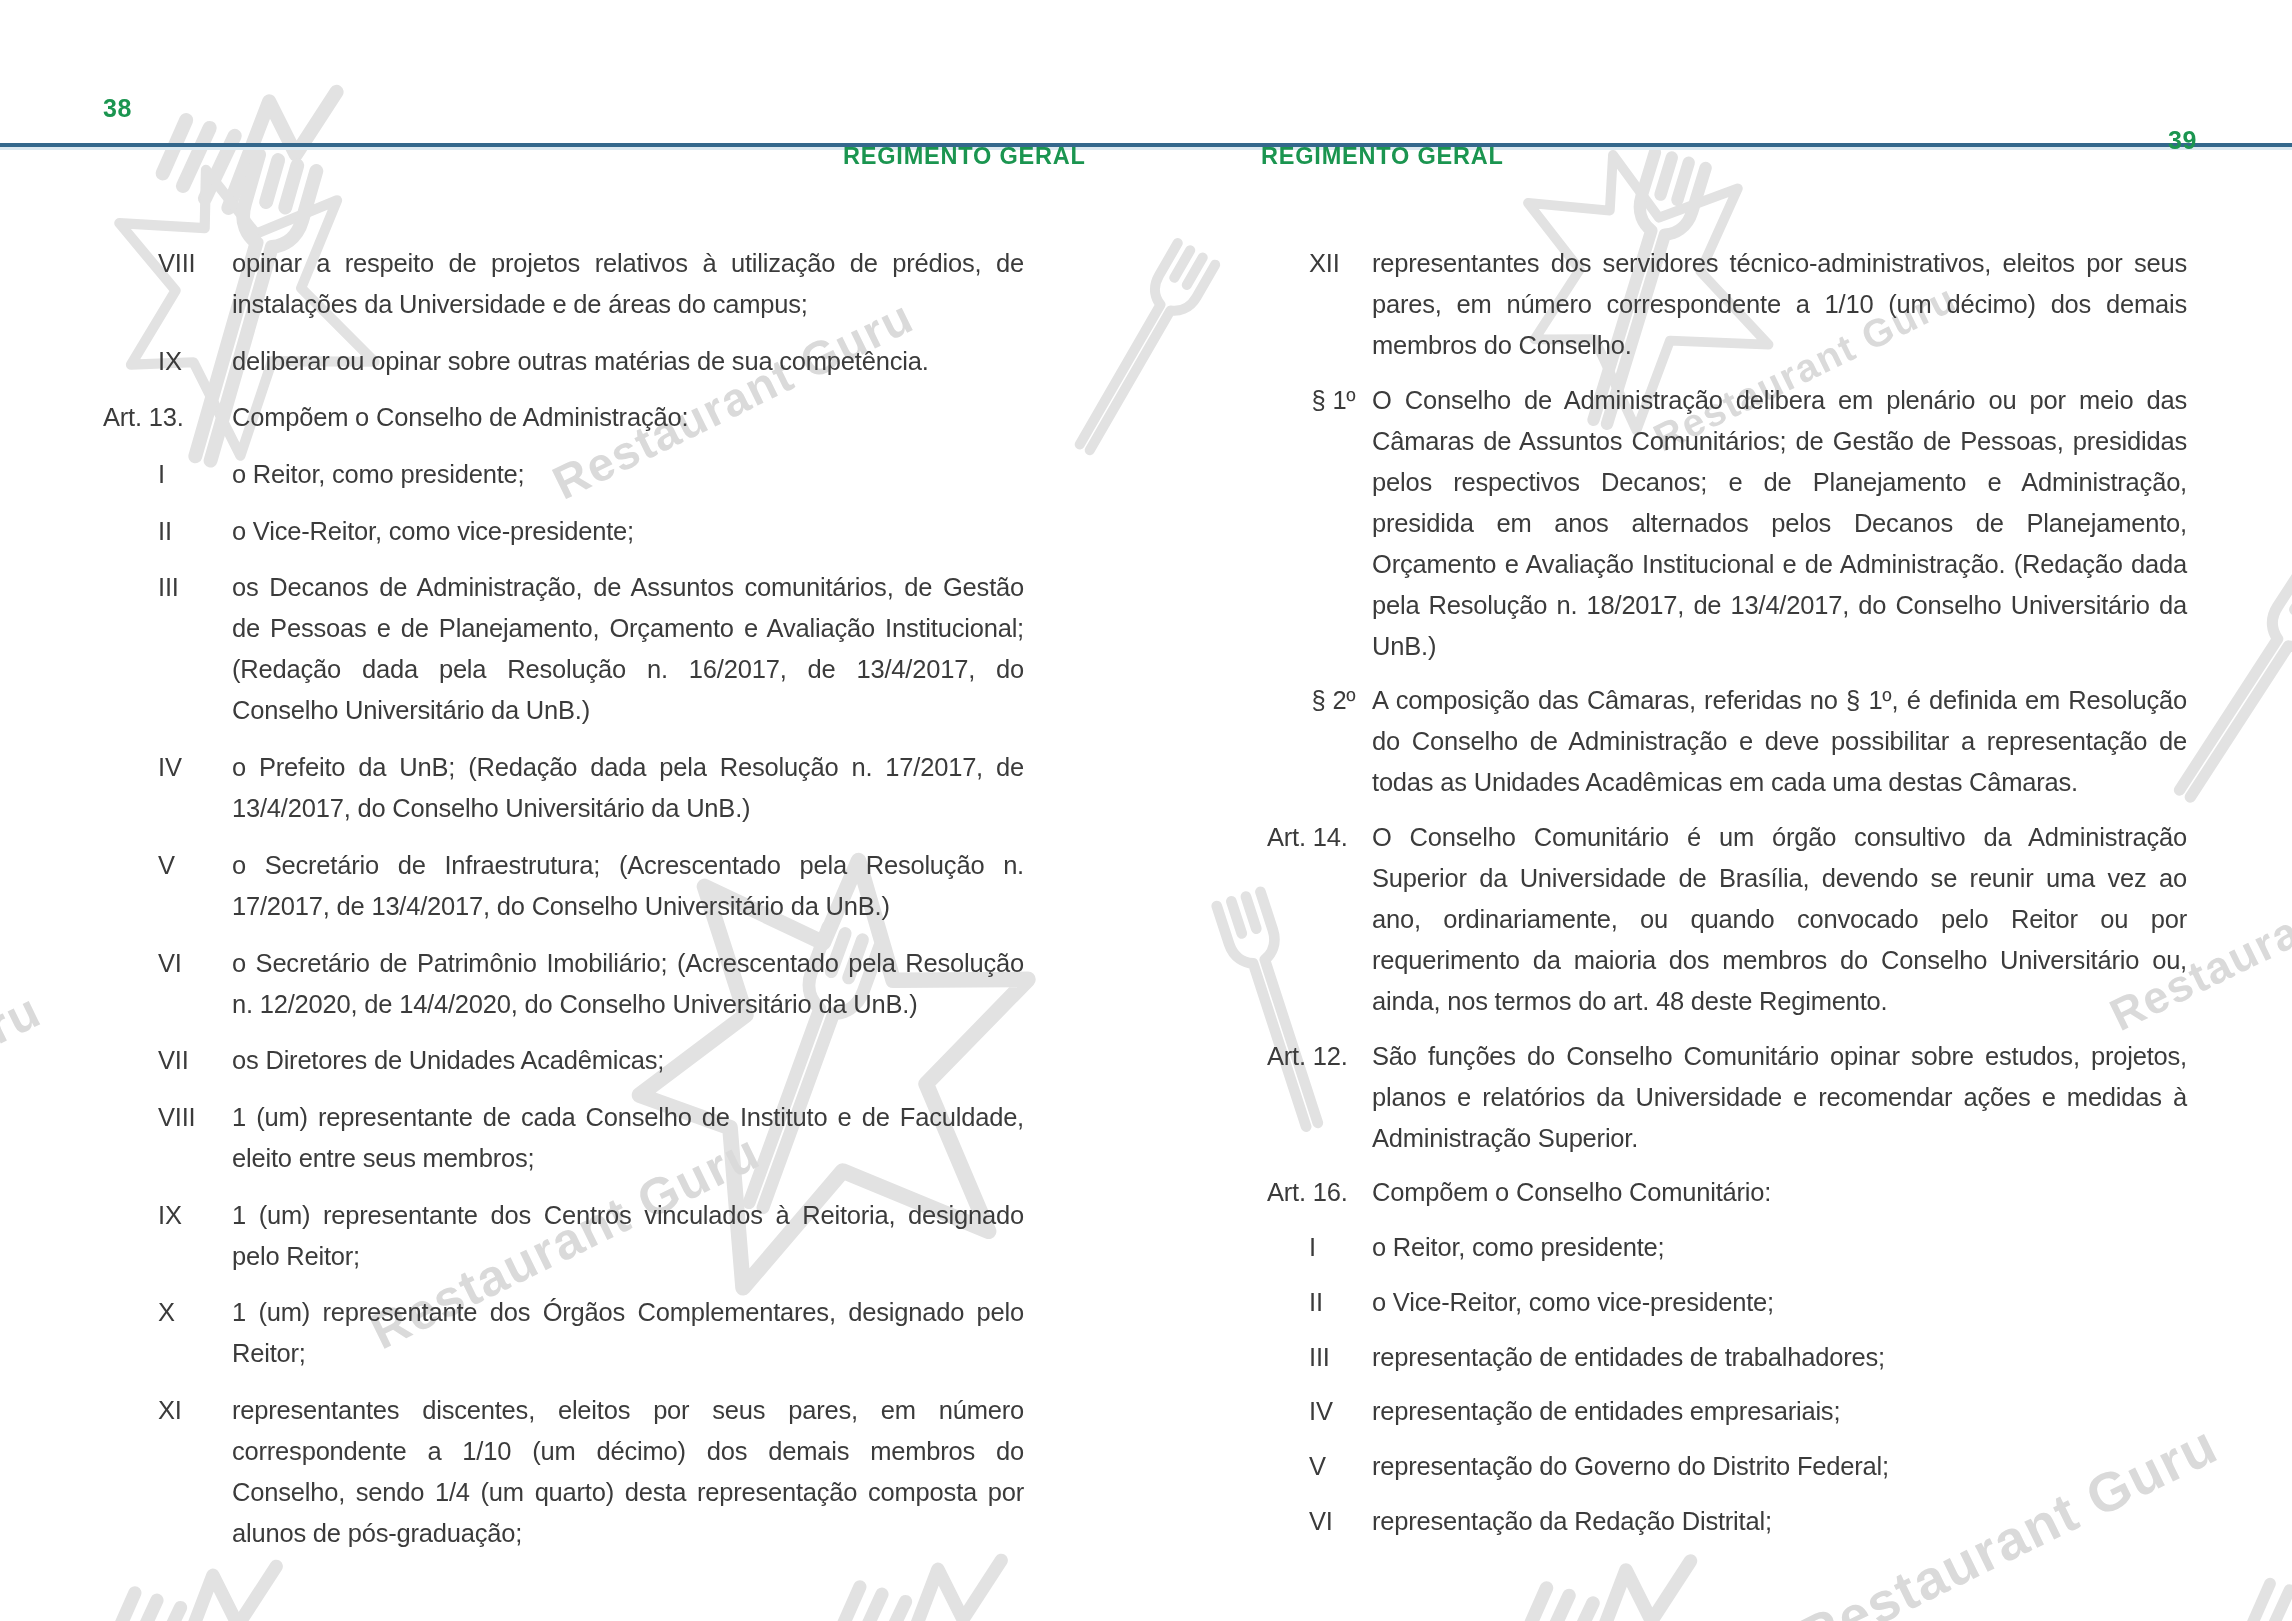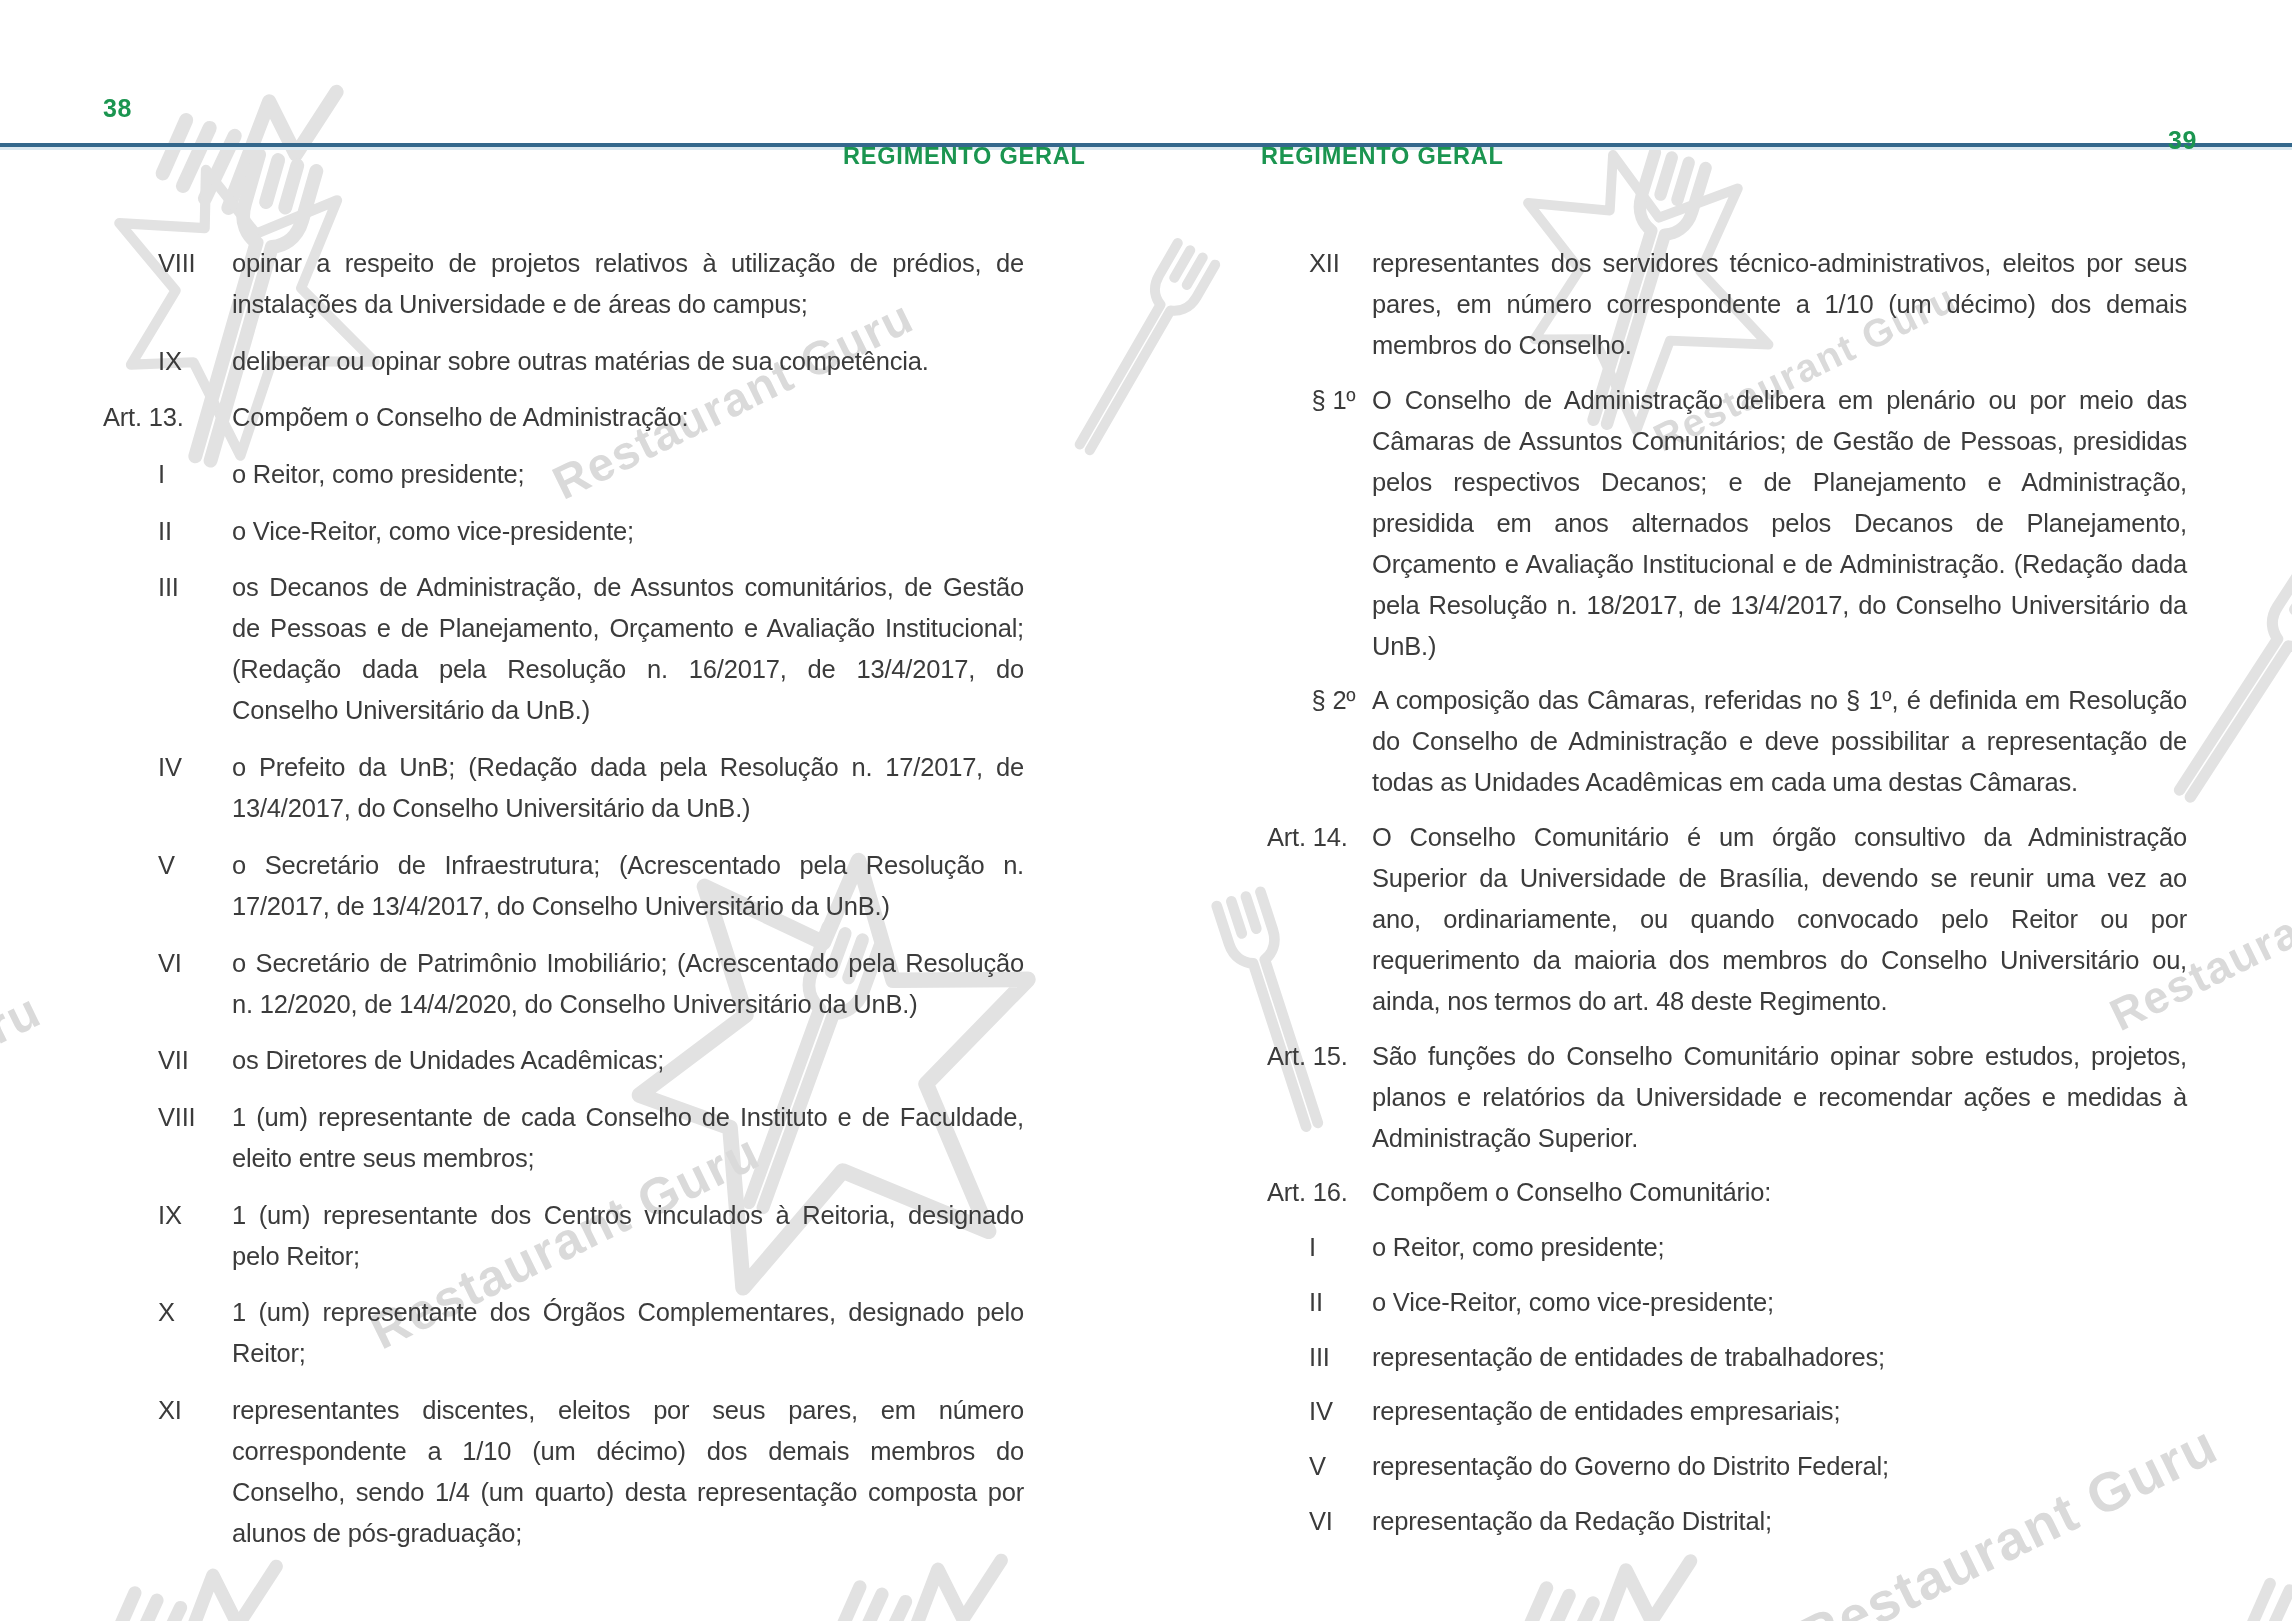--- a/index.html
+++ b/index.html
@@ -247,21 +247,21 @@
     </div>
     <div class="item">
       <div class="label para">§ 2º</div>
       <div class="text">A composição das Câmaras, referidas no § 1º, é definida em Resolução do Conselho de Administração e deve possibilitar a representação de todas as Unidades Acadêmicas em cada uma destas Câmaras.</div>
     </div>
     <div class="item">
       <div class="label art">Art. 14.</div>
       <div class="text">O Conselho Comunitário é um órgão consultivo da Administração Superior da Universidade de Brasília, devendo se reunir uma vez ao ano, ordinariamente, ou quando convocado pelo Reitor ou por requerimento da maioria dos membros do Conselho Universitário ou, ainda, nos termos do art. 48 deste Regimento.</div>
     </div>
     <div class="item">
-      <div class="label art">Art. 15.</div>
+      <div class="label art">Art. 12.</div>
       <div class="text">São funções do Conselho Comunitário opinar sobre estudos, projetos, planos e relatórios da Universidade e recomendar ações e medidas à Administração Superior.</div>
     </div>
     <div class="item">
       <div class="label art">Art. 16.</div>
       <div class="text">Compõem o Conselho Comunitário:</div>
     </div>
     <div class="item">
       <div class="label roman">I</div>
       <div class="text">o Reitor, como presidente;</div>
     </div>

